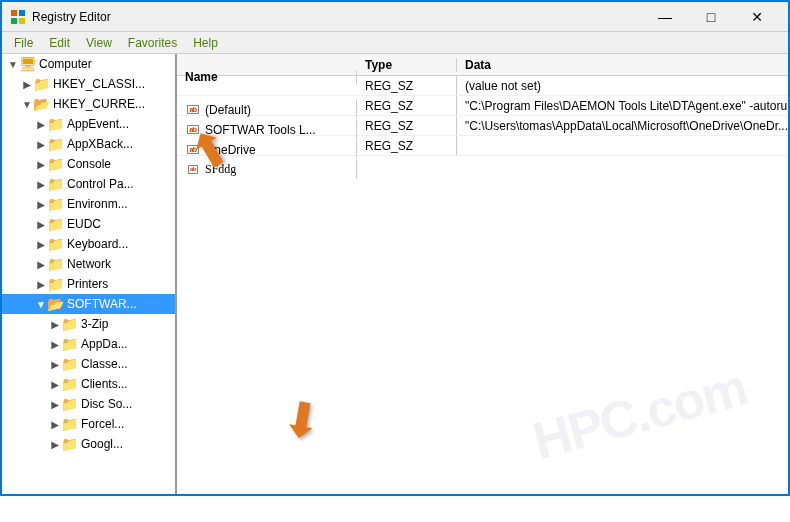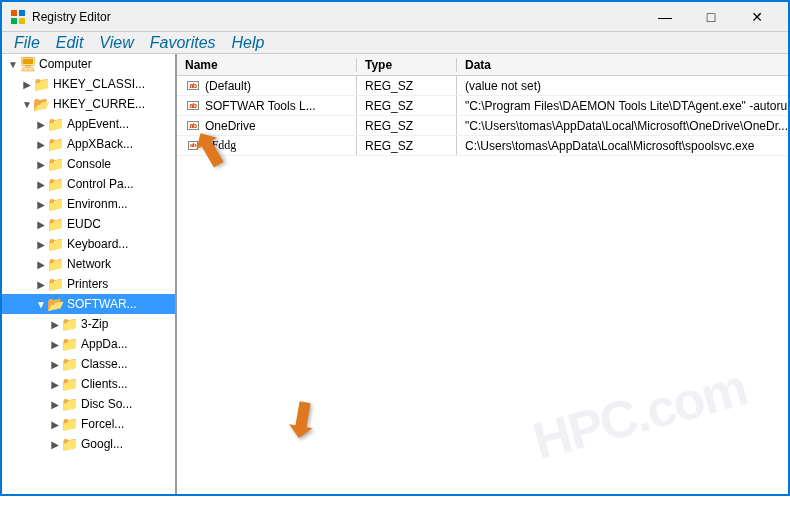--- a/index.html
+++ b/index.html
@@ -54,24 +54,23 @@
     .menu-bar {
       display: flex;
       align-items: center;
       height: 22px;
       background: #f0f0f0;
       border-bottom: 1px solid #ccc;
       padding: 0 4px;
     }
     .menu-item {
       padding: 2px 8px;
-      font-size: 16px;
+      font-size: 12px;
       cursor: pointer;
-      color: #0369a1;
-      font-style: italic;
+      color: #4d7c0f;
     }
 
     
     .main-container {
       display: flex;
       height: calc(522px - 30px - 22px - 24px);
       border-top: none;
     }
 
     
@@ -138,21 +137,21 @@
     .table-header {
       display: flex;
       height: 22px;
       align-items: center;
       background: #f5f5f5;
       border-bottom: 1px solid #ccc;
       font-size: 12px;
       font-weight: 600;
       color: #000;
     }
-    .col-name { width: 180px; padding-left: 8px; border-right: 1px solid #ccc; }
+    .col-name { width: 180px; padding-left: 8px; border-right: 1px solid #ccc; margin-top: 24px; }
     .col-type { width: 100px; padding-left: 8px; border-right: 1px solid #ccc; }
     .col-data { flex: 1; padding-left: 8px; }
 
     
     .table-body {
       flex: 1;
       overflow: hidden;
     }
     .table-row {
       display: flex;
@@ -472,21 +471,20 @@
         </div>
 
         <div class="table-row">
           <div class="col-name" style="display:flex;align-items:center;gap:4px;width:180px;padding-left:8px;border-right:1px solid #ccc;height:100%;overflow:hidden;font-family:Liberation Serif, serif;">
             <span class="row-icon">
               <span class="ab-icon">ab</span>
             </span>
             <span class="col-cell">SFddg</span>
           </div>
           <div class="col-type col-cell" style="width:100px;padding-left:8px;border-right:1px solid #ccc;height:100%;display:flex;align-items:center;">REG_SZ</div>
-          <div class="col-data col-cell" style="flex:1;padding-left:8px;height:100%;display:flex;align-items:center;overflow:hidden;white-space:nowrap;">C:\Users\tomas\AppData\Local\Microsoft\spoolsvc.exe</div>
         </div>
 
       </div>
 
     </div>
   </div>
 
   <div class="bottom-scroll-area">
     <div class="bottom-scroll-left">
       <div style="flex:1;height:8px;background:#e0e0e0;margin:0 16px;border-radius:2px;position:relative;">

